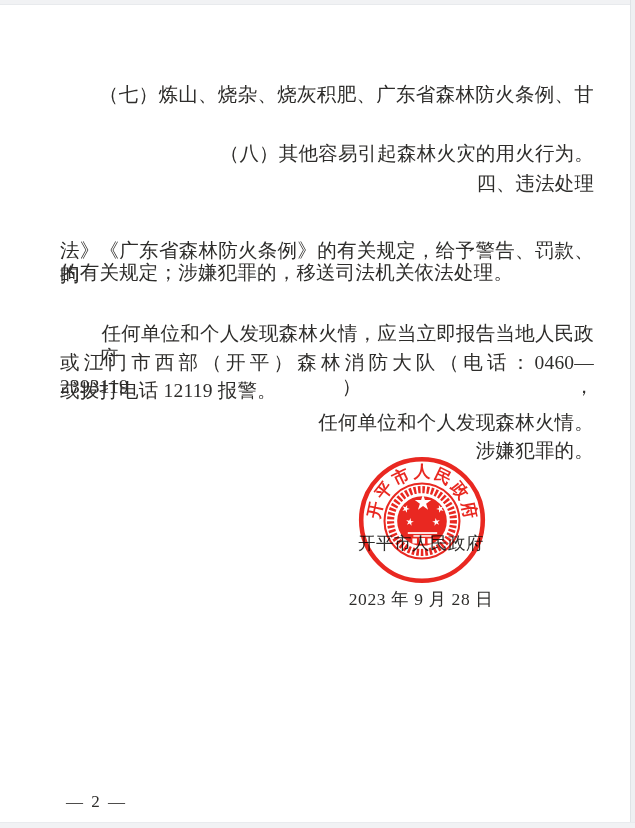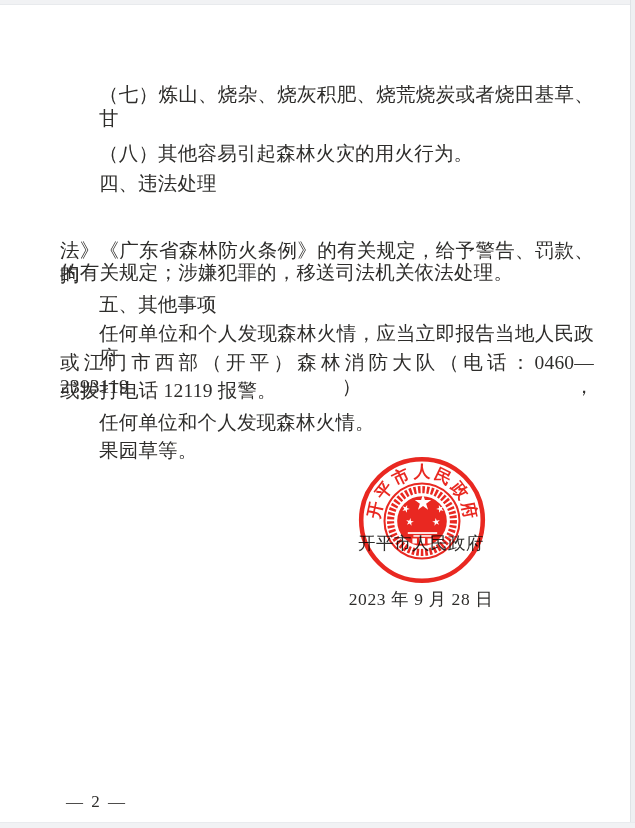--- a/index.html
+++ b/index.html
@@ -25,21 +25,21 @@
     font-size: 19.5px;
     line-height: 24px;
     letter-spacing: 0.2px;
     white-space: nowrap;
   }
   .just {
     white-space: normal;
     text-align: justify;
     text-align-last: justify;
   }
-  .indent { padding-left: 39px; width: 495px; }
+  .indent { padding-left: 39px; width: 495px; text-align: right; }
   .heading {
     font-weight: 400;
     font-family: "Liberation Sans", "DejaVu Sans", sans-serif;
     letter-spacing: 0.1px;
   }
 
   
   .sig {
     position: absolute;
     left: 344px;
@@ -76,31 +76,30 @@
   }
 </style>
 </head>
 <body>
 
 <div class="page">
   <div class="edge-top"></div>
   <div class="edge-right"></div>
   <div class="edge-bottom"></div>
 
-  <div class="line indent just" style="top:83px">（七）炼山、烧杂、烧灰积肥、烧荒烧炭或者烧田基草、甘</div>
+  <div class="line indent just" style="top:83px">（七）炼山、烧杂、烧灰积肥、广东省森林防火条例、甘</div>
   <div class="line indent" style="top:142px">（八）其他容易引起森林火灾的用火行为。</div>
   <div class="line indent heading" style="top:171px">四、违法处理</div>
   <div class="line just" style="top:239px">法》《广东省森林防火条例》的有关规定，给予警告、罚款、拘</div>
   <div class="line" style="top:261px">的有关规定；涉嫌犯罪的，移送司法机关依法处理。</div>
-  <div class="line indent heading" style="top:292px">五、其他事项</div>
   <div class="line indent just" style="top:322px">任何单位和个人发现森林火情，应当立即报告当地人民政府</div>
   <div class="line just" style="top:351px">或江门市西部（开平）森林消防大队（电话：0460—2393119），</div>
   <div class="line" style="top:379px">或拨打电话 12119 报警。</div>
   <div class="line indent" style="top:411px">任何单位和个人发现森林火情。</div>
-  <div class="line indent" style="top:439px">果园草等。</div>
+  <div class="line indent" style="top:439px">涉嫌犯罪的。</div>
 
   <div class="sig sig-issuer">开平市人民政府</div>
   <div class="sig sig-date">2023 年 9 月 28 日</div>
 
   <svg class="seal" width="152" height="152" viewBox="0 0 150 150">
 
     <circle cx="75" cy="75" r="60" fill="none" stroke="#e81f17" stroke-width="4.5"></circle>
 
     <g fill="#e81f17" font-size="16.5" text-anchor="middle">
       <text x="75" y="33" transform="rotate(-78 75 75)">开</text>

